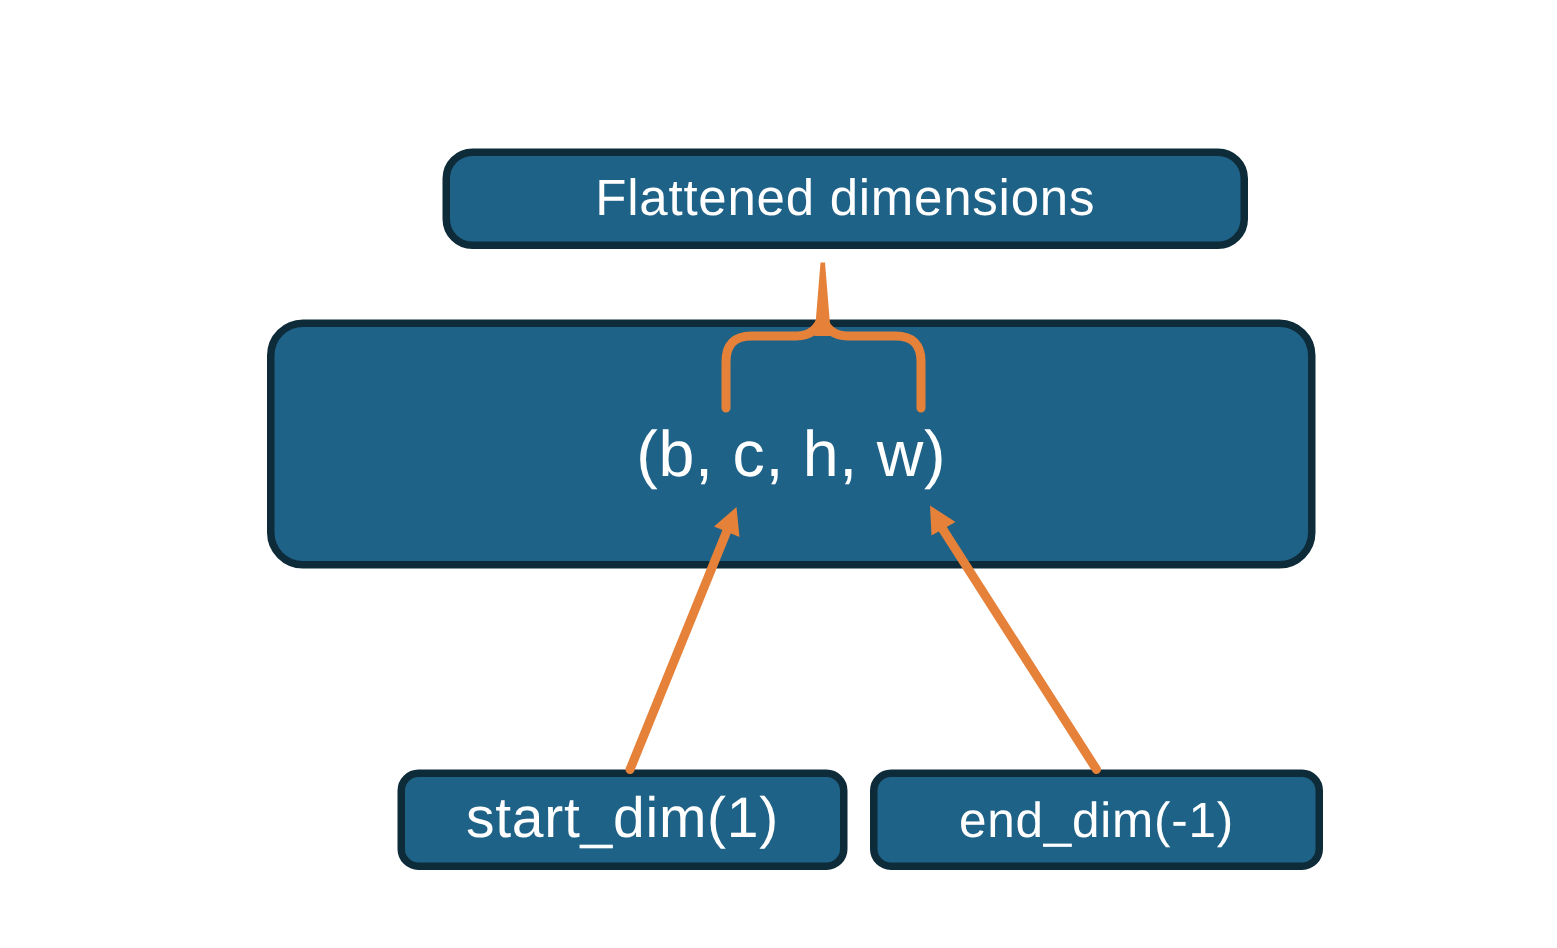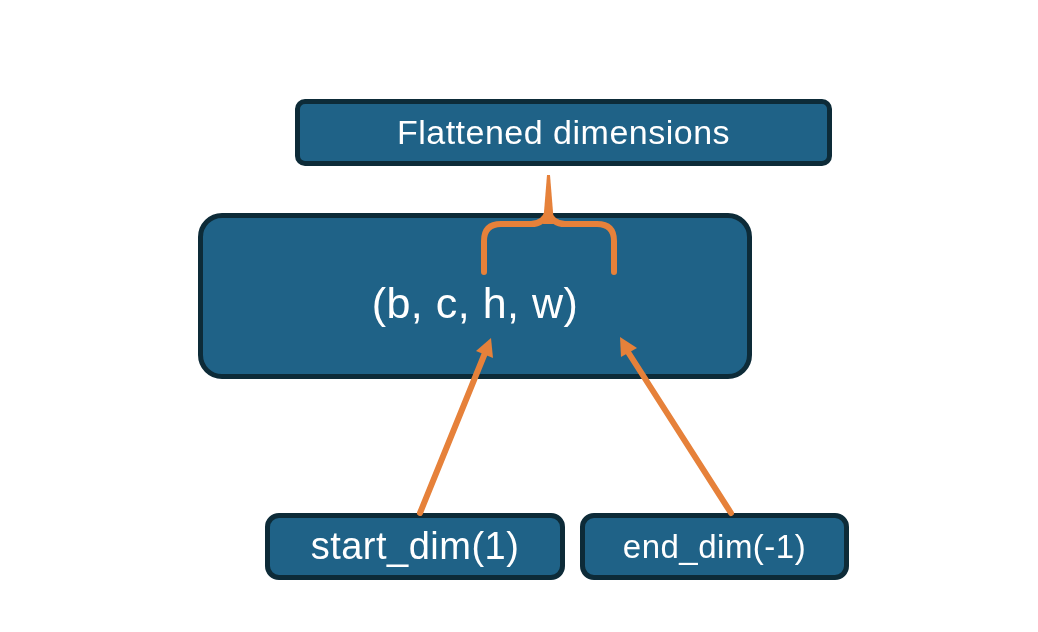--- a/index.html
+++ b/index.html
@@ -29,40 +29,39 @@
     display: flex;
     align-items: center;
     justify-content: center;
     font-weight: 400;
     letter-spacing: 0.5px;
     z-index: 1;
   }
   .top-box {
     left: 295px; top: 99px;
     width: 537px; height: 67px;
-    border-radius: 10px;
+    border-radius: 20px;
     font-size: 34px;
   }
   .main-box {
     left: 178px; top: 213px;
-    width: 554px; height: 166px;
+    width: 699px; height: 166px;
     border-radius: 24px;
     font-size: 43px;
-    margin-left: 20px;
   }
   .main-box .label { transform: translateY(7px); }
   .start-box {
     left: 265px; top: 513px;
     width: 300px; height: 67px;
     border-radius: 14px;
     font-size: 38px;
   }
   .end-box {
     left: 580px; top: 513px;
-    width: 269px; height: 67px;
+    width: 302px; height: 67px;
     border-radius: 14px;
     font-size: 33px;
   }
   .overlay {
     position: absolute;
     left: 0; top: 0;
     width: 1038px; height: 632px;
     z-index: 2;
     pointer-events: none;
   }

